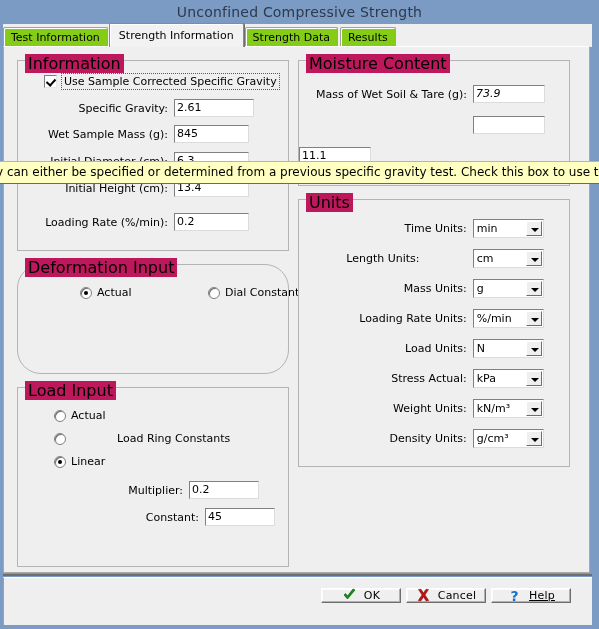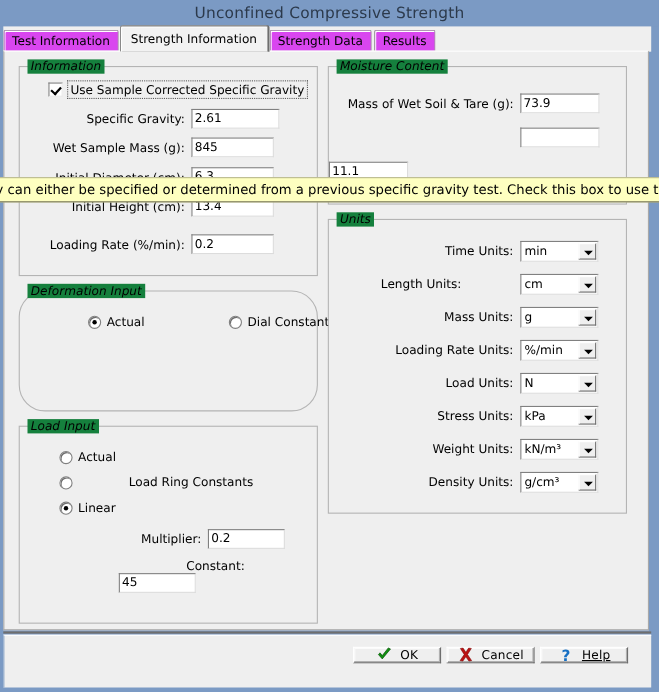--- a/index.html
+++ b/index.html
@@ -24,21 +24,21 @@
   }
 
   
   .tabstrip{
     position:absolute;left:3px;top:24px;width:589px;height:23px;
     background:#efefef;
   }
   .tabs{position:absolute;left:0;bottom:0;display:flex;align-items:flex-end;height:23px;}
   .tab{
     position:relative;
-    background:#d946ef;
+    background:#84cc16;
     border:1px solid #a0a0a0;
     border-bottom:none;
     border-top-left-radius:2px;border-top-right-radius:2px;
     padding:2px 7px 2px 7px;
     height:15px;line-height:15px;
     font-size:11px;white-space:nowrap;
     margin-right:2px;
     box-shadow:inset 1px 1px 0 #ffffff;
     color:#000;
   }
@@ -62,22 +62,22 @@
   }
 
   
   .group{
     position:absolute;
     border:1px solid #b4b4b4;
     box-sizing:border-box;
   }
   .group-title{
     position:absolute;top:-7px;left:7px;
-    background:#15803d;padding:0 3px;
-    font-size:11px;color:#000;white-space:nowrap;font-style:italic;
+    background:#be185d;padding:0 3px;
+    font-size:16px;color:#000;white-space:nowrap;
   }
 
   
   .row{position:absolute;display:flex;align-items:center;}
   .lbl{
     text-align:right;font-size:11px;color:#000;white-space:nowrap;
     padding-right:6px;
   }
   .tbox{
     background:#ffffff;
@@ -258,32 +258,32 @@
       </div>
       <div class="radiorow" style="left:36px;top:67px;">
         <span class="radio sel"></span>
         <span class="radio-label">Linear</span>
       </div>
 
       <div class="row" style="left:0px;top:93px;width:250px;">
         <span class="lbl" style="width:165px;">Multiplier:</span>
         <span class="tbox" style="width:70px;">0.2</span>
       </div>
-      <div class="row" style="left:0px;top:120px;width:250px;flex-direction:column;">
+      <div class="row" style="left:16px;top:120px;width:250px;">
         <span class="lbl" style="width:165px;">Constant:</span>
         <span class="tbox" style="width:70px;">45</span>
       </div>
     </div>
 
     <div class="group" style="left:294px;top:13px;width:272px;height:126px;">
       <span class="group-title">Moisture Content</span>
 
       <div class="row" style="left:0px;top:24px;width:250px;">
         <span class="lbl" style="width:168px;">Mass of Wet Soil &amp; Tare (g):</span>
-        <span class="tbox" style="width:72px;">73.9</span>
+        <span class="tbox" style="width:72px;font-style:italic;">73.9</span>
       </div>
 
       <div class="row" style="left:0px;top:55px;width:250px;">
         <span class="lbl" style="width:168px;"></span>
         <span class="tbox" style="width:72px;"></span>
       </div>
 
       <div class="row" style="left:0px;top:86px;width:250px;">
         <span class="tbox" style="width:72px;">11.1</span>
       </div>
@@ -321,21 +321,21 @@
             </div>
           </div>
           <div class="row" style="left: 0px; top: 139px; width: 245px;">
             <span class="lbl" style="width: 172px;">Load Units:</span>
             <div class="combo" style="width: 73px;">
               <span class="val">N</span>
               <span class="arrowbtn"></span>
             </div>
           </div>
           <div class="row" style="left: 0px; top: 169px; width: 245px;">
-            <span class="lbl" style="width: 172px;">Stress Units:</span>
+            <span class="lbl" style="width: 172px;">Stress Actual:</span>
             <div class="combo" style="width: 73px;">
               <span class="val">kPa</span>
               <span class="arrowbtn"></span>
             </div>
           </div>
           <div class="row" style="left: 0px; top: 199px; width: 245px;">
             <span class="lbl" style="width: 172px;">Weight Units:</span>
             <div class="combo" style="width: 73px;">
               <span class="val">kN/m³</span>
               <span class="arrowbtn"></span>

